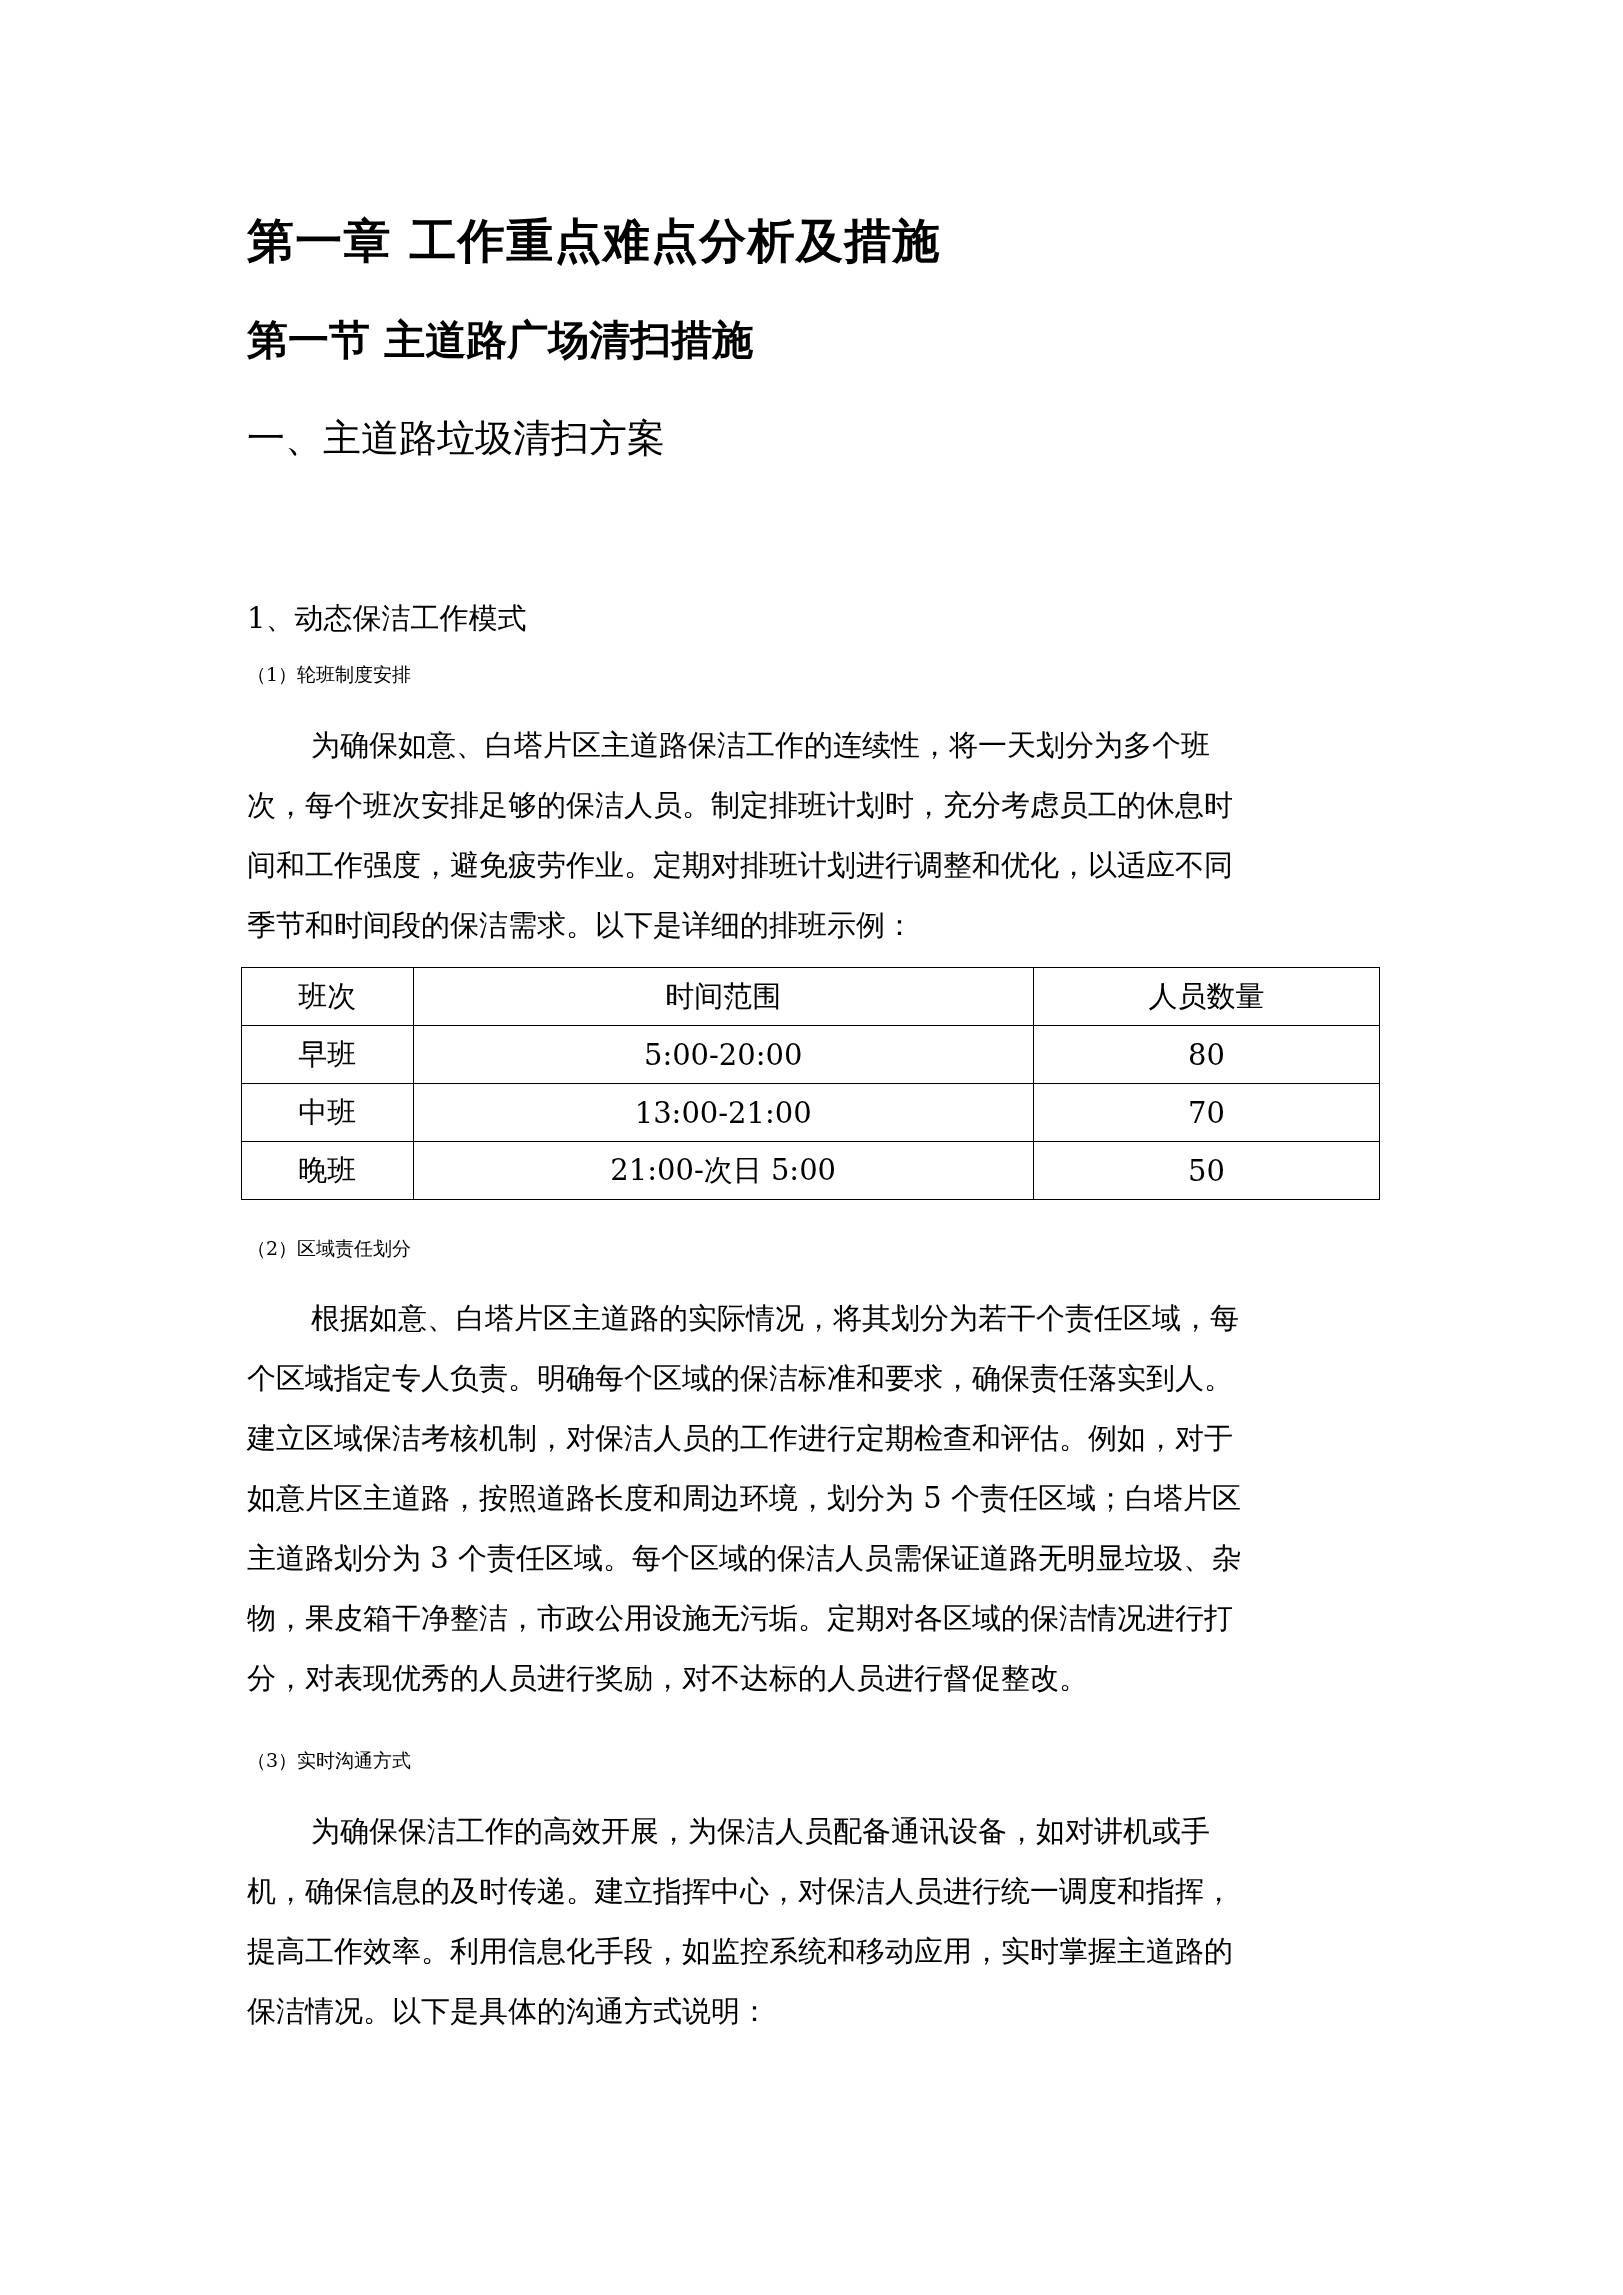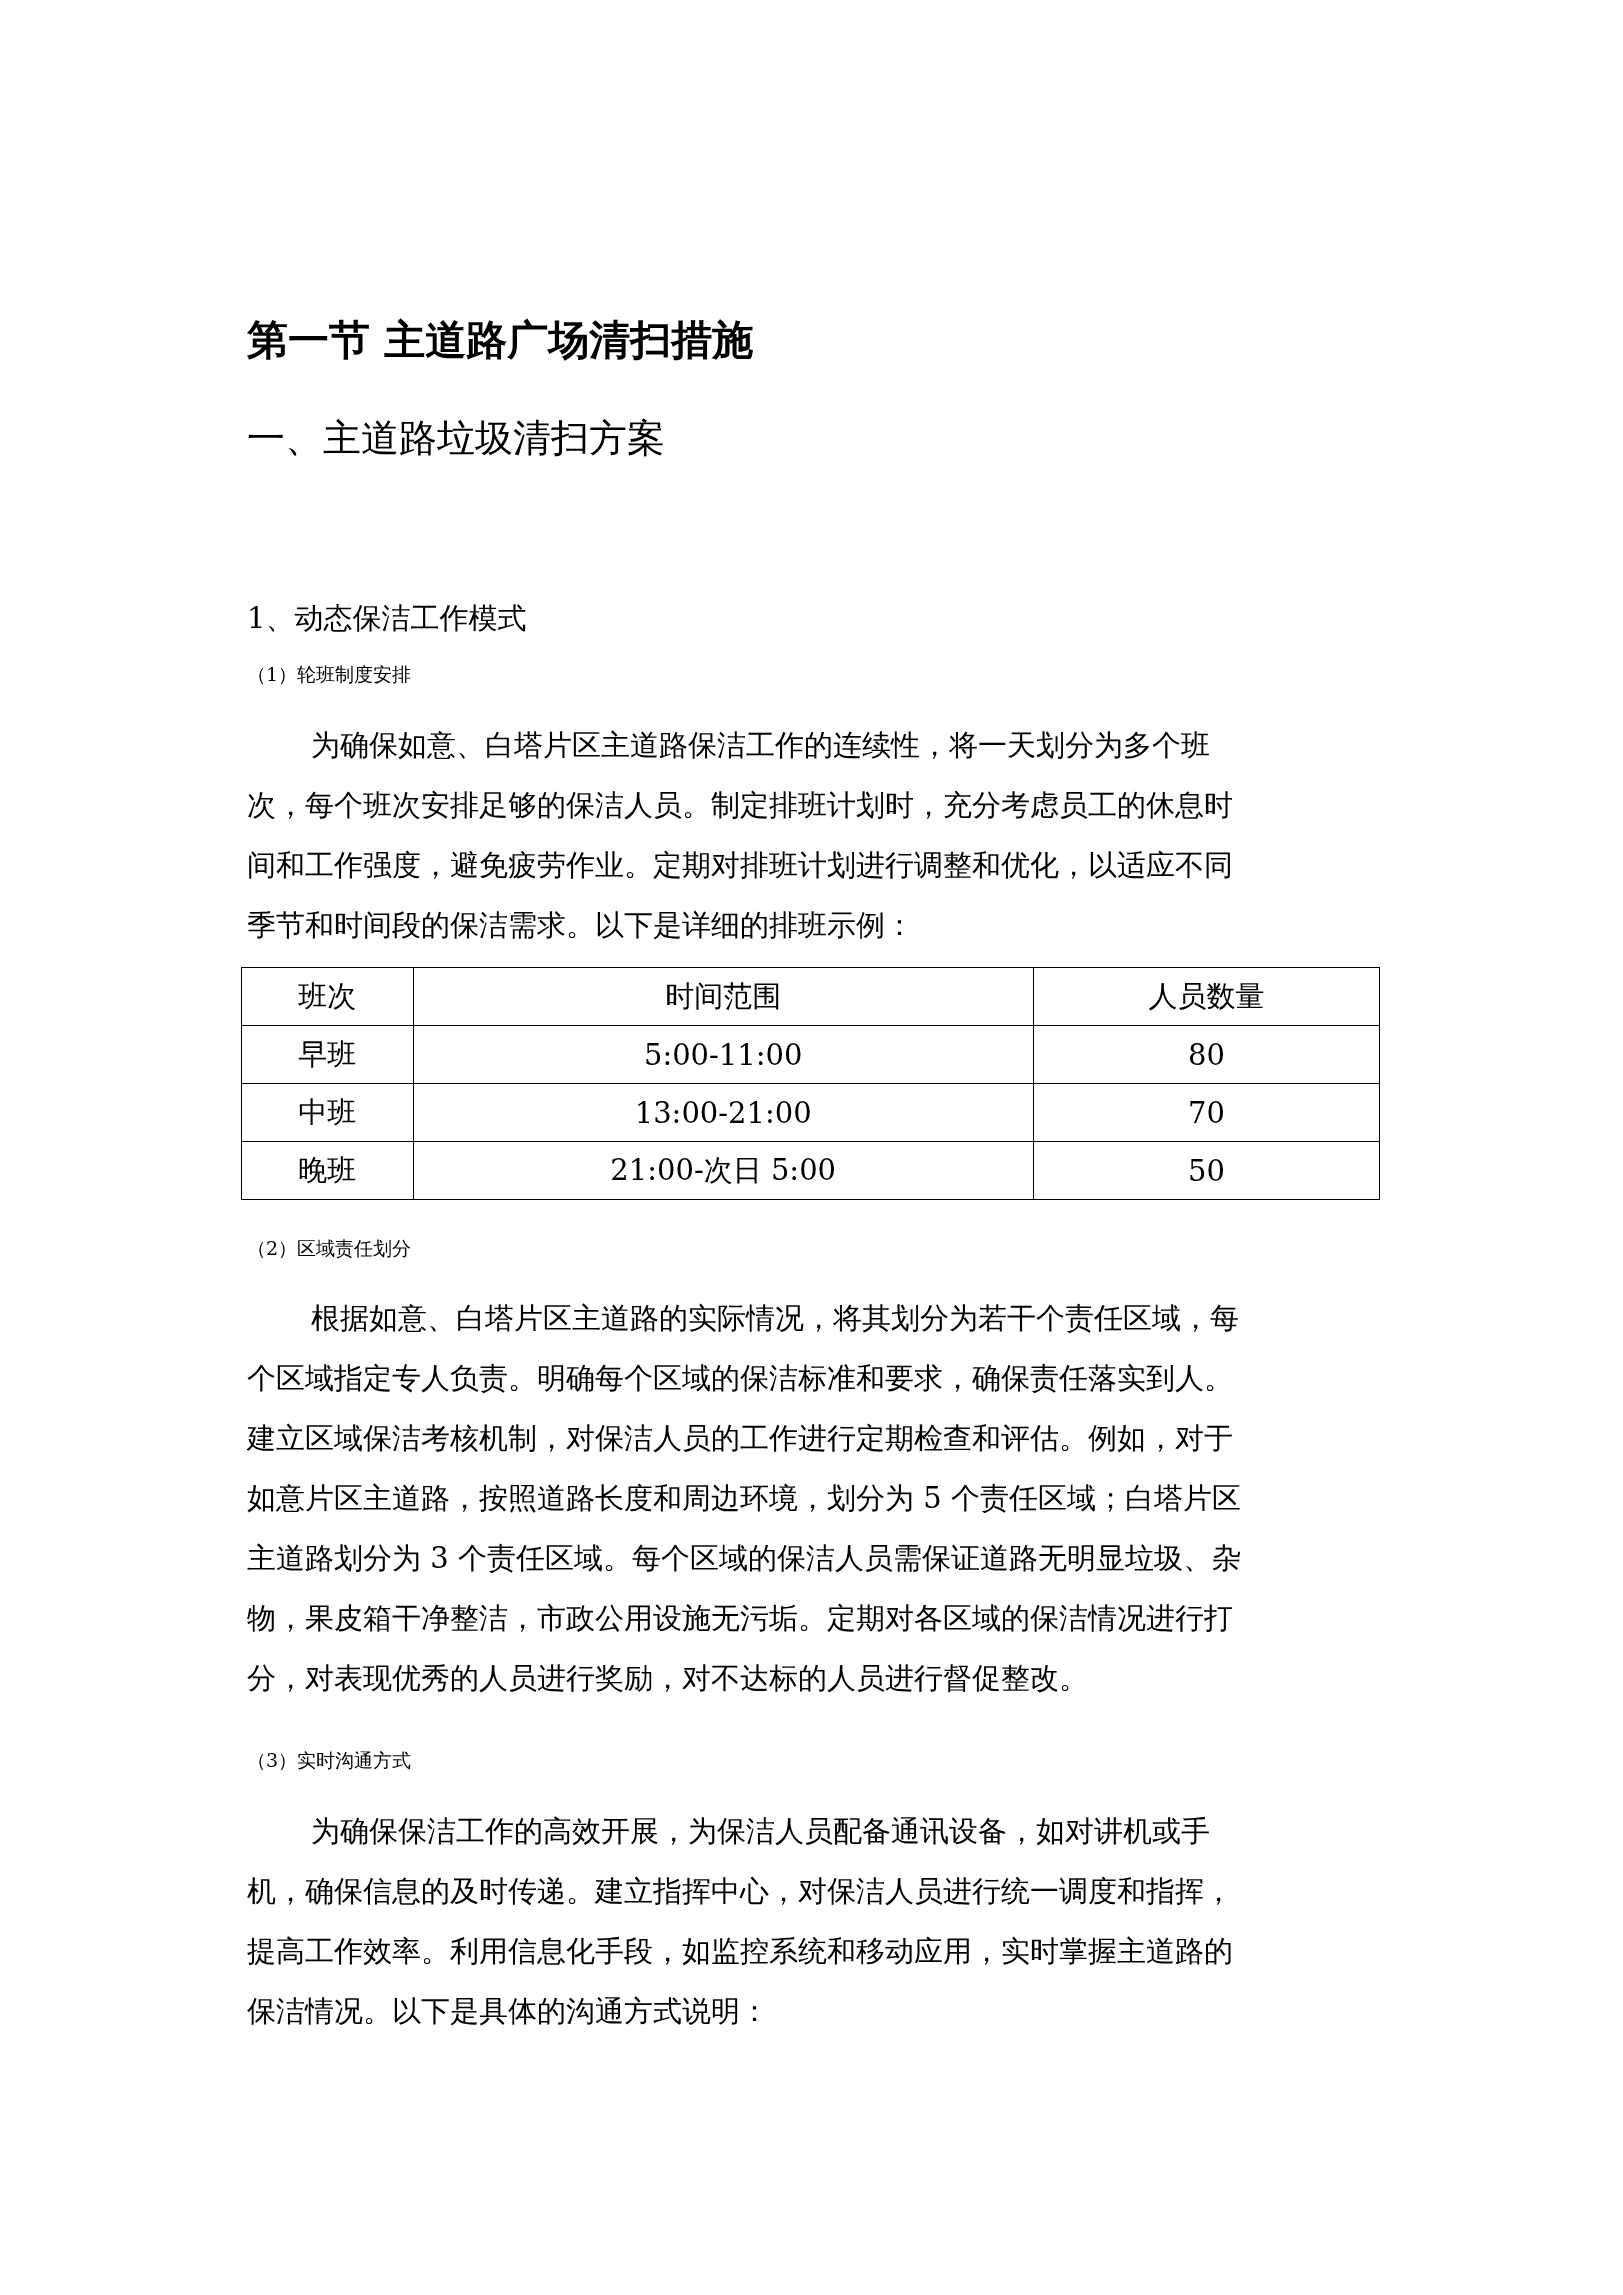--- a/index.html
+++ b/index.html
@@ -91,20 +91,21 @@
   }
   table.shift td.c1 { width: 168px; }
   table.shift td.c2 { width: 610px; }
   table.shift td.c3 { width: 340px; }
 </style>
 </head>
 <body>
 
 <div class="page">
 
+  <div class="abs h1">第一章  工作重点难点分析及措施</div>
   <div class="abs h2">第一节  主道路广场清扫措施</div>
   <div class="abs h3">一、主道路垃圾清扫方案</div>
   <div class="abs h5">1、动态保洁工作模式</div>
 
   <div class="abs h6" style="top:651px;">（1）轮班制度安排</div>
   <div class="para" style="top:715px;">
     <span class="line indent">为确保如意、白塔片区主道路保洁工作的连续性，将一天划分为多个班</span>
     <span class="line">次，每个班次安排足够的保洁人员。制定排班计划时，充分考虑员工的休息时</span>
     <span class="line">间和工作强度，避免疲劳作业。定期对排班计划进行调整和优化，以适应不同</span>
     <span class="line">季节和时间段的保洁需求。以下是详细的排班示例：</span>
@@ -112,21 +113,21 @@
 
   <table class="shift">
     <tbody>
         <tr>
       <td class="c1">班次</td>
       <td class="c2">时间范围</td>
       <td class="c3">人员数量</td>
     </tr>
     <tr>
       <td class="c1">早班</td>
-      <td class="c2">5:00-11:00</td>
+      <td class="c2">5:00-20:00</td>
       <td class="c3">80</td>
     </tr>
     <tr>
       <td class="c1">中班</td>
       <td class="c2">13:00-21:00</td>
       <td class="c3">70</td>
     </tr>
     <tr>
       <td class="c1">晚班</td>
       <td class="c2">21:00-次日 5:00</td>

